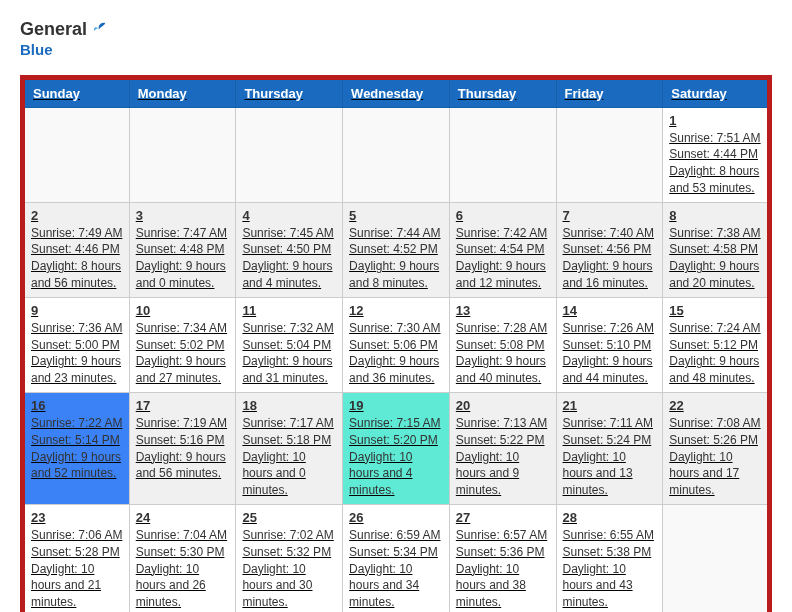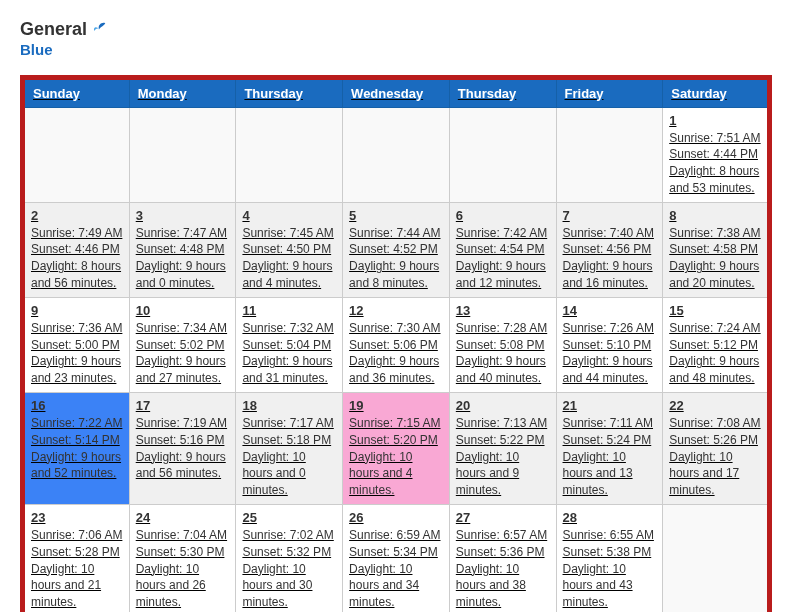--- a/index.html
+++ b/index.html
@@ -195,21 +195,21 @@
           <div class="day-info">Sunrise: 7:22 AM<br>Sunset: 5:14 PM<br>Daylight: 9 hours and 52 minutes.</div>
         </td>
         <td style="background: rgb(240, 240, 240);">
           <span class="day-number">17</span>
           <div class="day-info">Sunrise: 7:19 AM<br>Sunset: 5:16 PM<br>Daylight: 9 hours and 56 minutes.</div>
         </td>
         <td style="background: rgb(240, 240, 240);">
           <span class="day-number">18</span>
           <div class="day-info">Sunrise: 7:17 AM<br>Sunset: 5:18 PM<br>Daylight: 10 hours and 0 minutes.</div>
         </td>
-        <td style="background: #f9a8d4;">
+        <td style="background: #5eead4;">
           <span class="day-number">19</span>
           <div class="day-info">Sunrise: 7:15 AM<br>Sunset: 5:20 PM<br>Daylight: 10 hours and 4 minutes.</div>
         </td>
         <td style="background: rgb(240, 240, 240); margin-top: 12px;">
           <span class="day-number">20</span>
           <div class="day-info">Sunrise: 7:13 AM<br>Sunset: 5:22 PM<br>Daylight: 10 hours and 9 minutes.</div>
         </td>
         <td style="background: rgb(240, 240, 240);">
           <span class="day-number">21</span>
           <div class="day-info">Sunrise: 7:11 AM<br>Sunset: 5:24 PM<br>Daylight: 10 hours and 13 minutes.</div>

